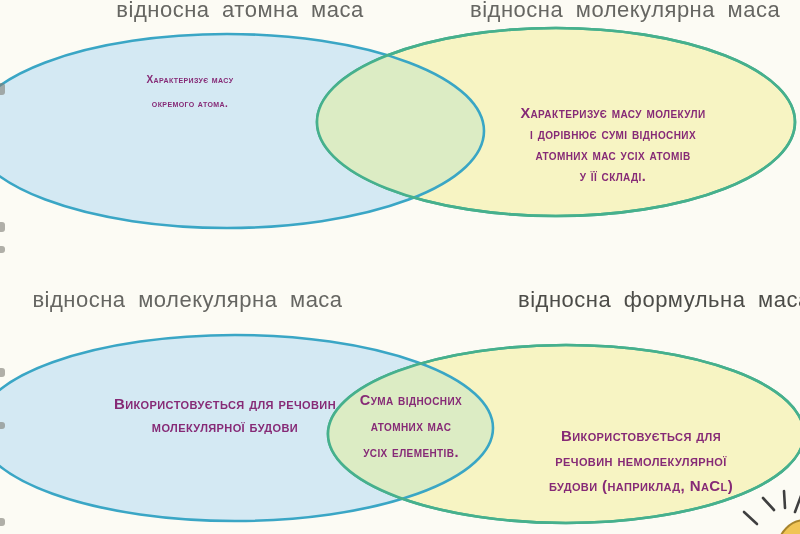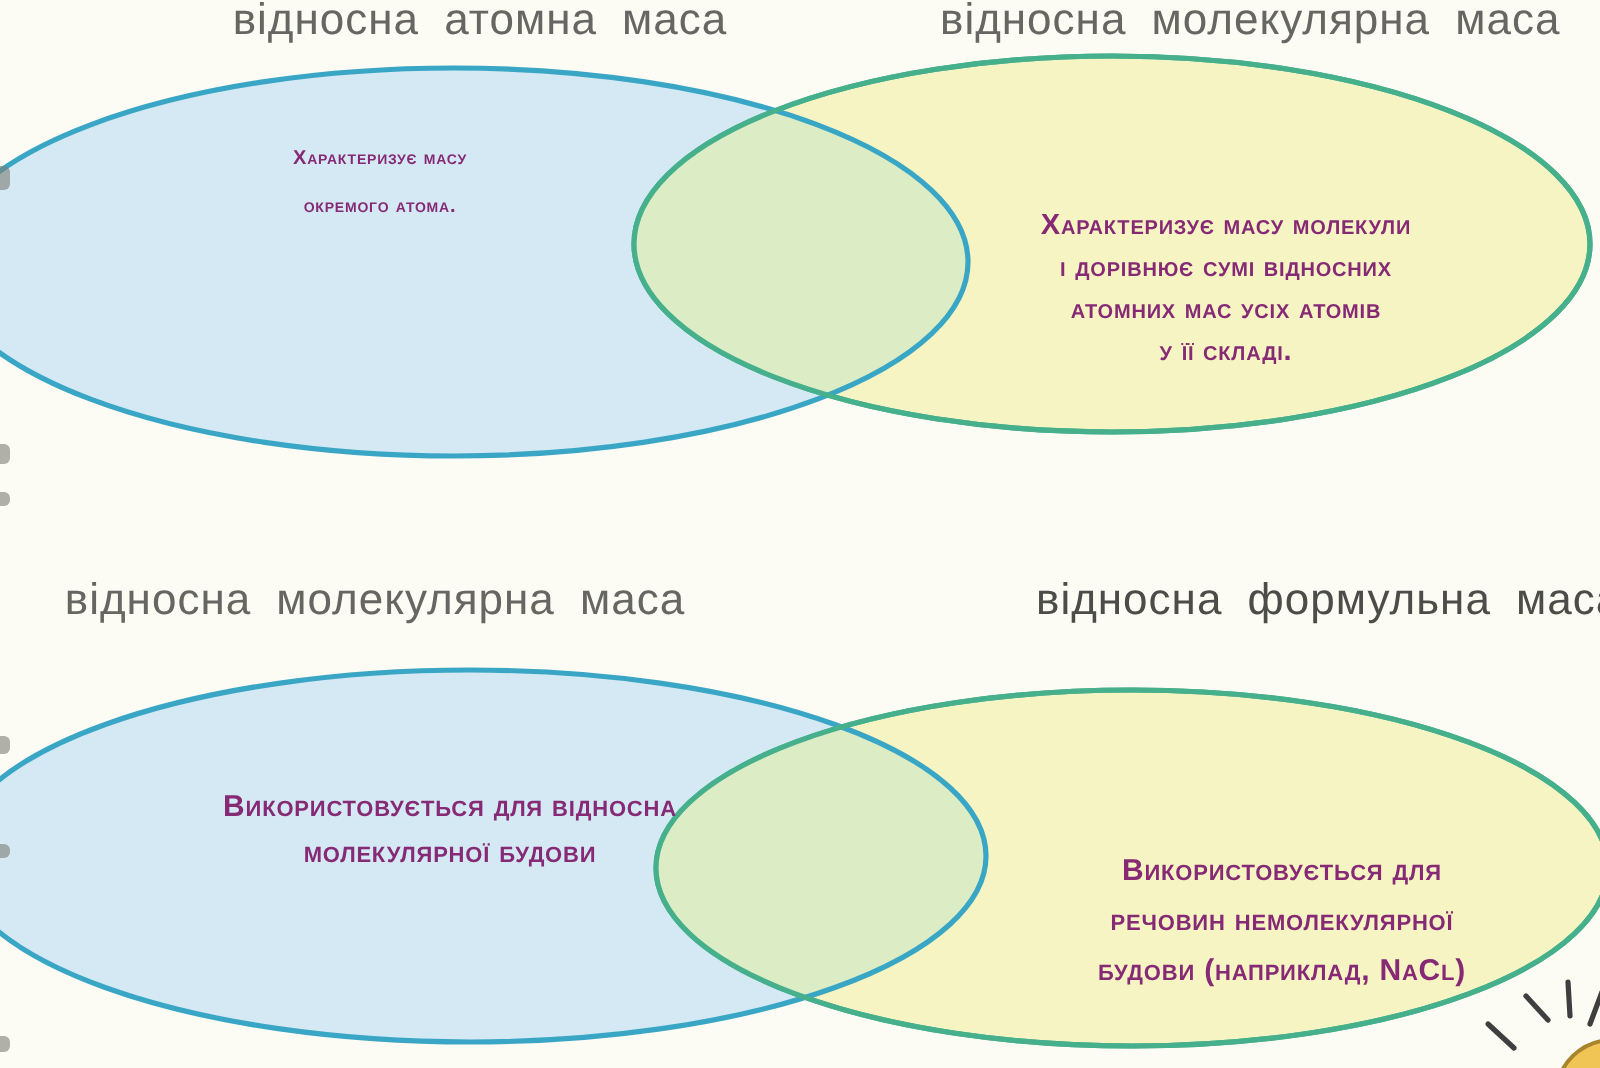--- a/index.html
+++ b/index.html
@@ -102,22 +102,25 @@
   <div class="title t3">відносна молекулярна маса</div>
   <div class="title t4">відносна формульна маса</div>
 
   <div class="body-text b1">Характеризує масу
 окремого атома.</div>
   <div class="body-text y1">Характеризує масу молекули
 і дорівнює сумі відносних
 атомних мас усіх атомів
 у її складі.</div>
 
-  <div class="body-text b2">Використовується для відносна
+  <div class="body-text b2">Використовується для речовин
 молекулярної будови</div>
+  <div class="body-text l2">Сума відносних
+атомних мас
+усіх елементів.</div>
   <div class="body-text y2">Використовується для
 речовин немолекулярної
 будови (наприклад, NaCl)</div>
 
   <div class="scan-mark m1"></div>
   <div class="scan-mark m2"></div>
   <div class="scan-mark m3"></div>
   <div class="scan-mark m4"></div>
   <div class="scan-mark m5"></div>
   <div class="scan-mark m6"></div>

